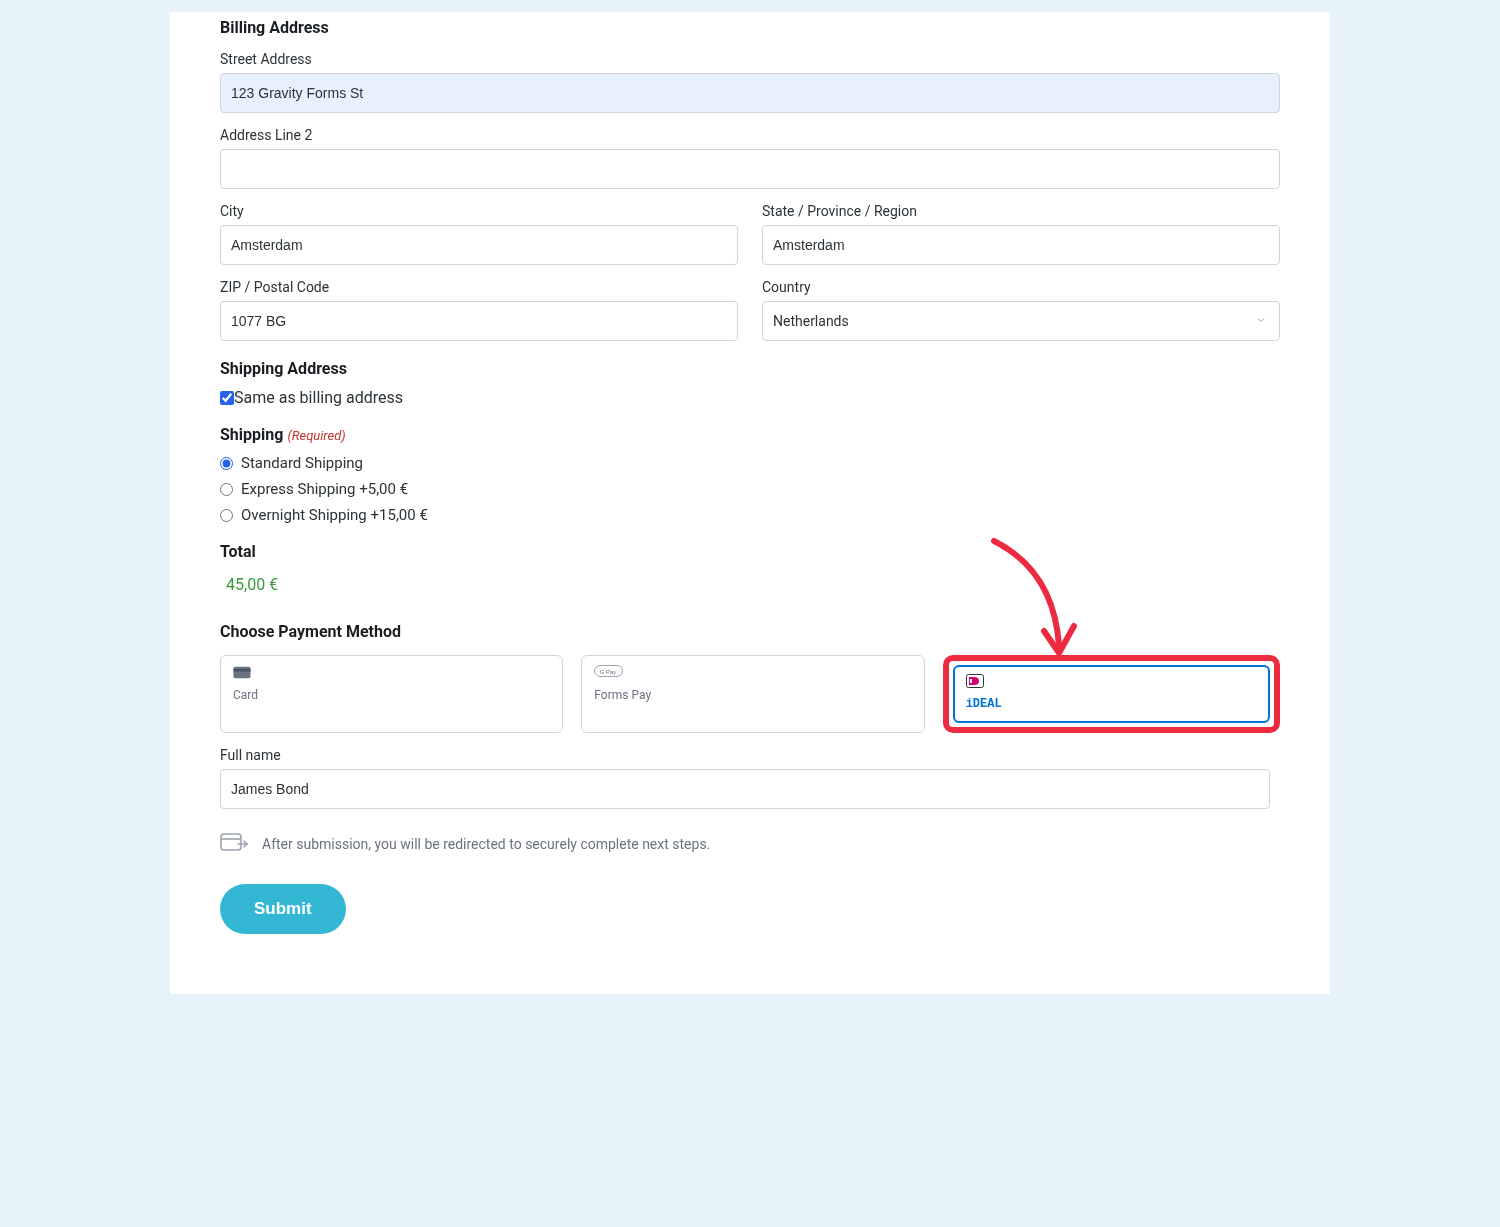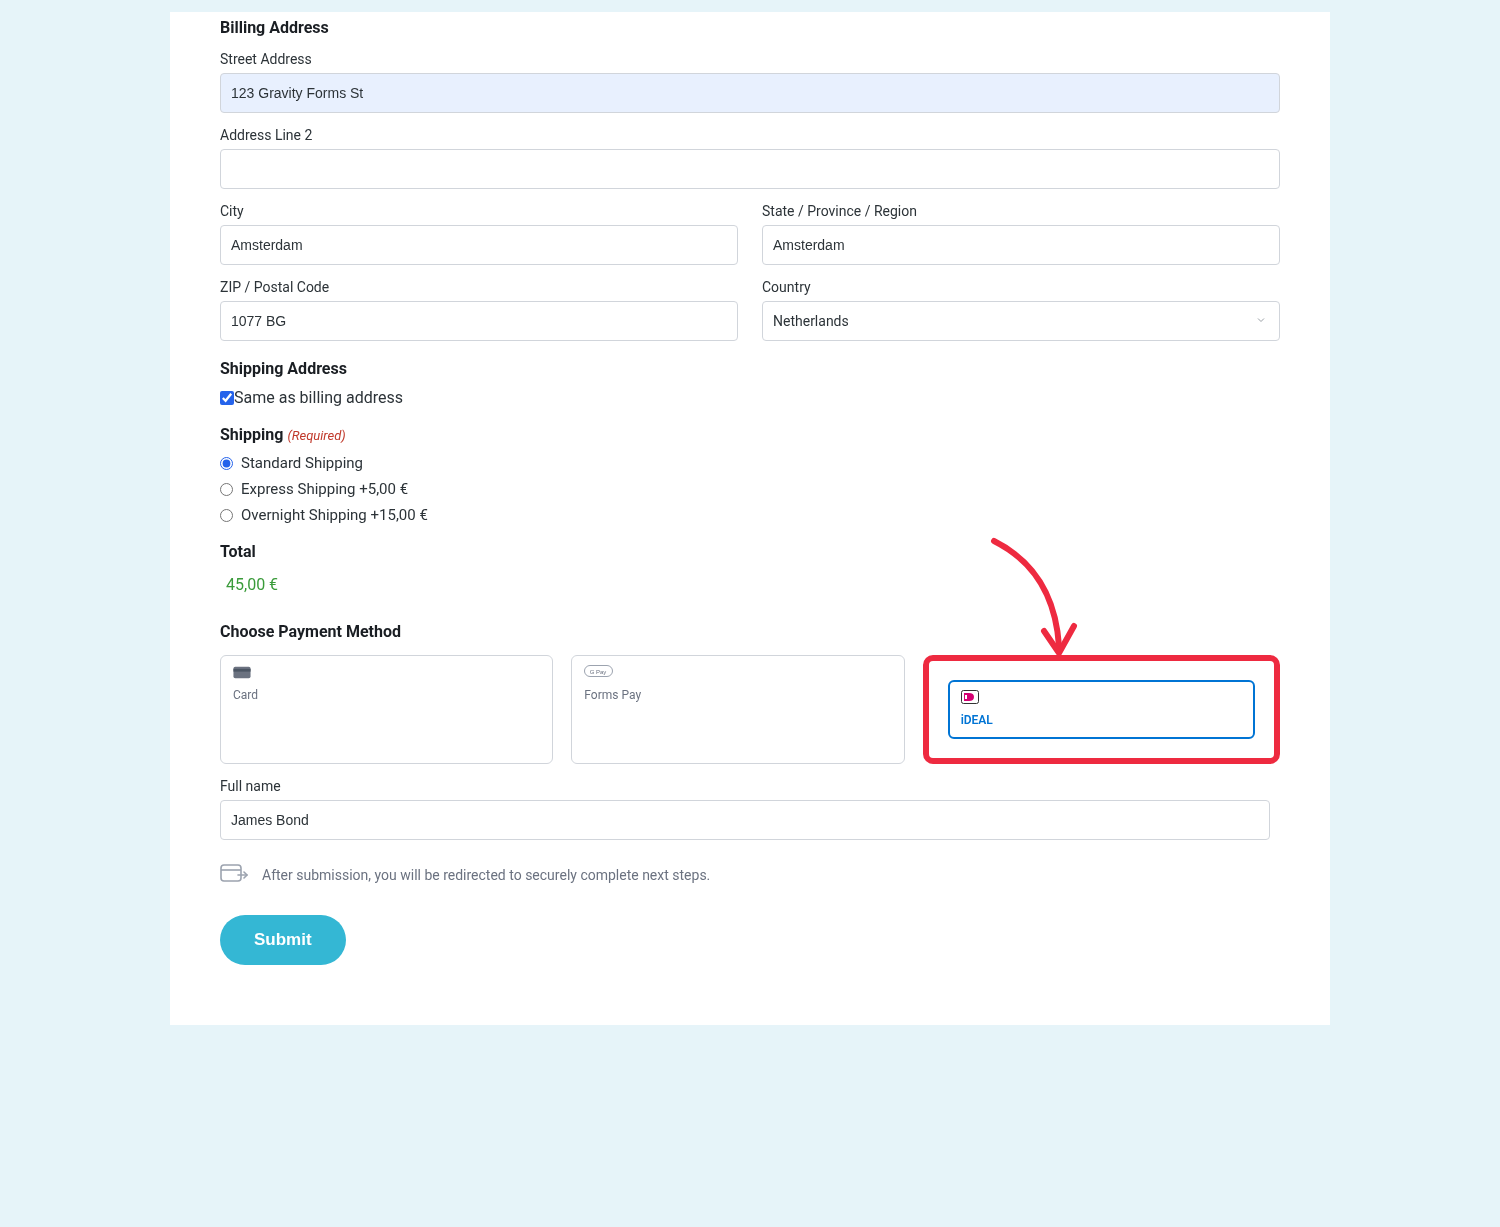--- a/index.html
+++ b/index.html
@@ -125,22 +125,23 @@
       border: 2px solid #0074d4;
       padding: 7px 11px 9px 11px;
     }
     .pay-tab.selected .pay-label {
       color: #0074d4;
       font-weight: 600;
     }
     .highlight-box {
       border: 6px solid #ee2a40;
       border-radius: 10px;
-      padding: 19px;
+      padding: 4px;
       position: relative;
+      font-family: Liberation Mono, monospace;
     }
     .arrow-svg {
       position: absolute;
       right: 180px;
       top: -130px;
       pointer-events: none;
     }
     .redirect-note {
       display: flex;
       align-items: center;

